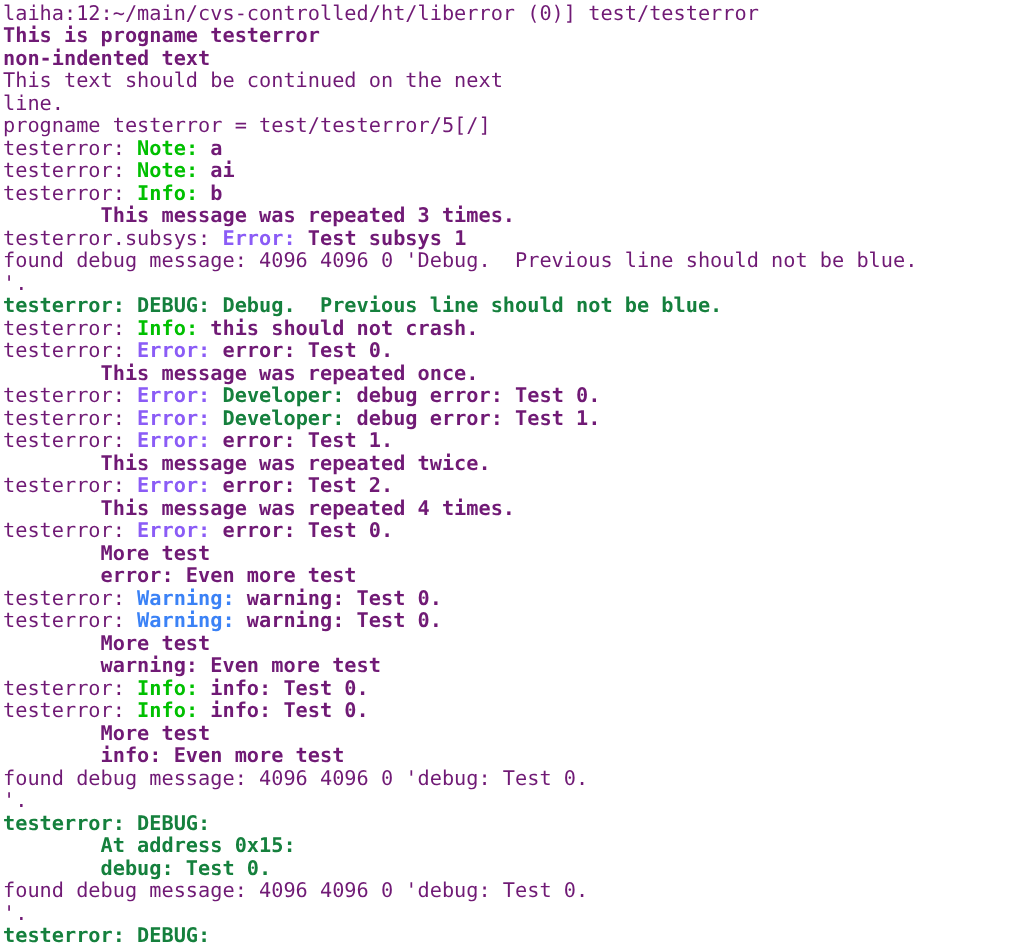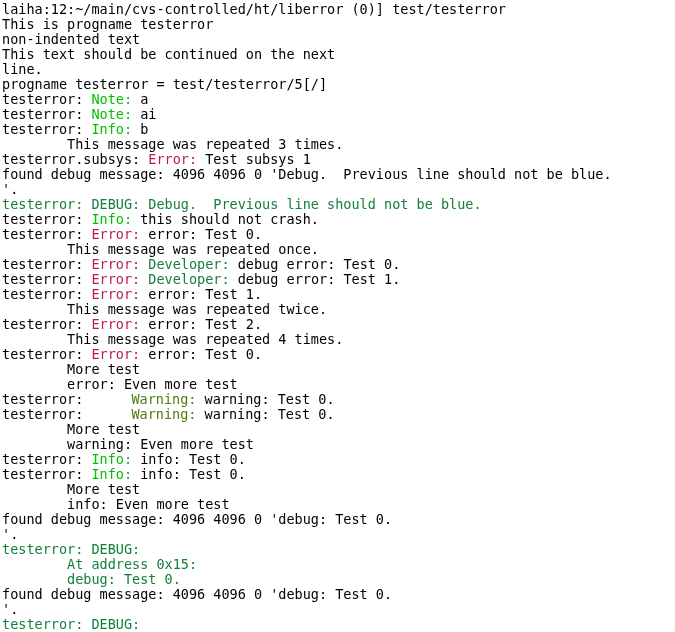--- a/index.html
+++ b/index.html
@@ -28,24 +28,24 @@
     overflow: hidden;
     letter-spacing: 0px;
   }
   .line {
     height: 15px;
     line-height: 15px;
     white-space: pre;
     font-size: 13.5px;
   }
   .seg { white-space: pre; }
-  .b { font-weight: normal; text-align: center; }
+  .b { font-weight: bold; text-align: center; }
   .plain { font-weight: normal; }
-  .c-default { color: #000000; margin-top: 20px; }
+  .c-default { color: #701a75; margin-top: 20px; }
   .c-green   { color: #00c000; margin-top: 12px; }
-  .c-red     { color: #be185d; }
+  .c-red     { color: #8b5cf6; }
   .c-blue    { color: #15803d; }
-  .c-yellow  { color: #4d7c0f; margin-left: 40px; }
+  .c-yellow  { color: #3b82f6; }
 </style>
 </head>
 <body>
 
 <div id="terminal"><div class="line"><span class="seg c-default plain">laiha:12:~/main/cvs-controlled/ht/liberror (0)] test/testerror</span></div><div class="line"><span class="seg c-default b">This is progname testerror</span></div><div class="line"><span class="seg c-default b">non-indented text</span></div><div class="line"><span class="seg c-default plain">This text should be continued on the next</span></div><div class="line"><span class="seg c-default plain">line.</span></div><div class="line"><span class="seg c-default plain">progname testerror = test/testerror/5[/]</span></div><div class="line"><span class="seg c-default plain">testerror: </span><span class="seg c-green b">Note:</span><span class="seg c-default b"> a</span></div><div class="line"><span class="seg c-default plain">testerror: </span><span class="seg c-green b">Note:</span><span class="seg c-default b"> ai</span></div><div class="line"><span class="seg c-default plain">testerror: </span><span class="seg c-green b">Info:</span><span class="seg c-default b"> b</span></div><div class="line"><span class="seg c-default b">        This message was repeated 3 times.</span></div><div class="line"><span class="seg c-default plain">testerror.subsys: </span><span class="seg c-red b">Error:</span><span class="seg c-default b"> Test subsys 1</span></div><div class="line"><span class="seg c-default plain">found debug message: 4096 4096 0 'Debug.  Previous line should not be blue.</span></div><div class="line"><span class="seg c-default plain">'.</span></div><div class="line"><span class="seg c-blue b">testerror: DEBUG: Debug.  Previous line should not be blue.</span></div><div class="line"><span class="seg c-default plain">testerror: </span><span class="seg c-green b">Info:</span><span class="seg c-default b"> this should not crash.</span></div><div class="line"><span class="seg c-default plain">testerror: </span><span class="seg c-red b">Error:</span><span class="seg c-default b"> error: Test 0.</span></div><div class="line"><span class="seg c-default b">        This message was repeated once.</span></div><div class="line"><span class="seg c-default plain">testerror: </span><span class="seg c-red b">Error:</span><span class="seg c-default b"> </span><span class="seg c-blue b">Developer:</span><span class="seg c-default b"> debug error: Test 0.</span></div><div class="line"><span class="seg c-default plain">testerror: </span><span class="seg c-red b">Error:</span><span class="seg c-default b"> </span><span class="seg c-blue b">Developer:</span><span class="seg c-default b"> debug error: Test 1.</span></div><div class="line"><span class="seg c-default plain">testerror: </span><span class="seg c-red b">Error:</span><span class="seg c-default b"> error: Test 1.</span></div><div class="line"><span class="seg c-default b">        This message was repeated twice.</span></div><div class="line"><span class="seg c-default plain">testerror: </span><span class="seg c-red b">Error:</span><span class="seg c-default b"> error: Test 2.</span></div><div class="line"><span class="seg c-default b">        This message was repeated 4 times.</span></div><div class="line"><span class="seg c-default plain">testerror: </span><span class="seg c-red b">Error:</span><span class="seg c-default b"> error: Test 0.</span></div><div class="line"><span class="seg c-default b">        More test</span></div><div class="line"><span class="seg c-default b">        error: Even more test</span></div><div class="line"><span class="seg c-default plain">testerror: </span><span class="seg c-yellow b">Warning:</span><span class="seg c-default b"> warning: Test 0.</span></div><div class="line"><span class="seg c-default plain">testerror: </span><span class="seg c-yellow b">Warning:</span><span class="seg c-default b"> warning: Test 0.</span></div><div class="line"><span class="seg c-default b">        More test</span></div><div class="line"><span class="seg c-default b">        warning: Even more test</span></div><div class="line"><span class="seg c-default plain">testerror: </span><span class="seg c-green b">Info:</span><span class="seg c-default b"> info: Test 0.</span></div><div class="line"><span class="seg c-default plain">testerror: </span><span class="seg c-green b">Info:</span><span class="seg c-default b"> info: Test 0.</span></div><div class="line"><span class="seg c-default b">        More test</span></div><div class="line"><span class="seg c-default b">        info: Even more test</span></div><div class="line"><span class="seg c-default plain">found debug message: 4096 4096 0 'debug: Test 0.</span></div><div class="line"><span class="seg c-default plain">'.</span></div><div class="line"><span class="seg c-blue b">testerror: DEBUG:</span></div><div class="line"><span class="seg c-blue b">        At address 0x15:</span></div><div class="line"><span class="seg c-blue b">        debug: Test 0.</span></div><div class="line"><span class="seg c-default plain">found debug message: 4096 4096 0 'debug: Test 0.</span></div><div class="line"><span class="seg c-default plain">'.</span></div><div class="line"><span class="seg c-blue b">testerror: DEBUG:</span></div></div>
 
 </body></html>

